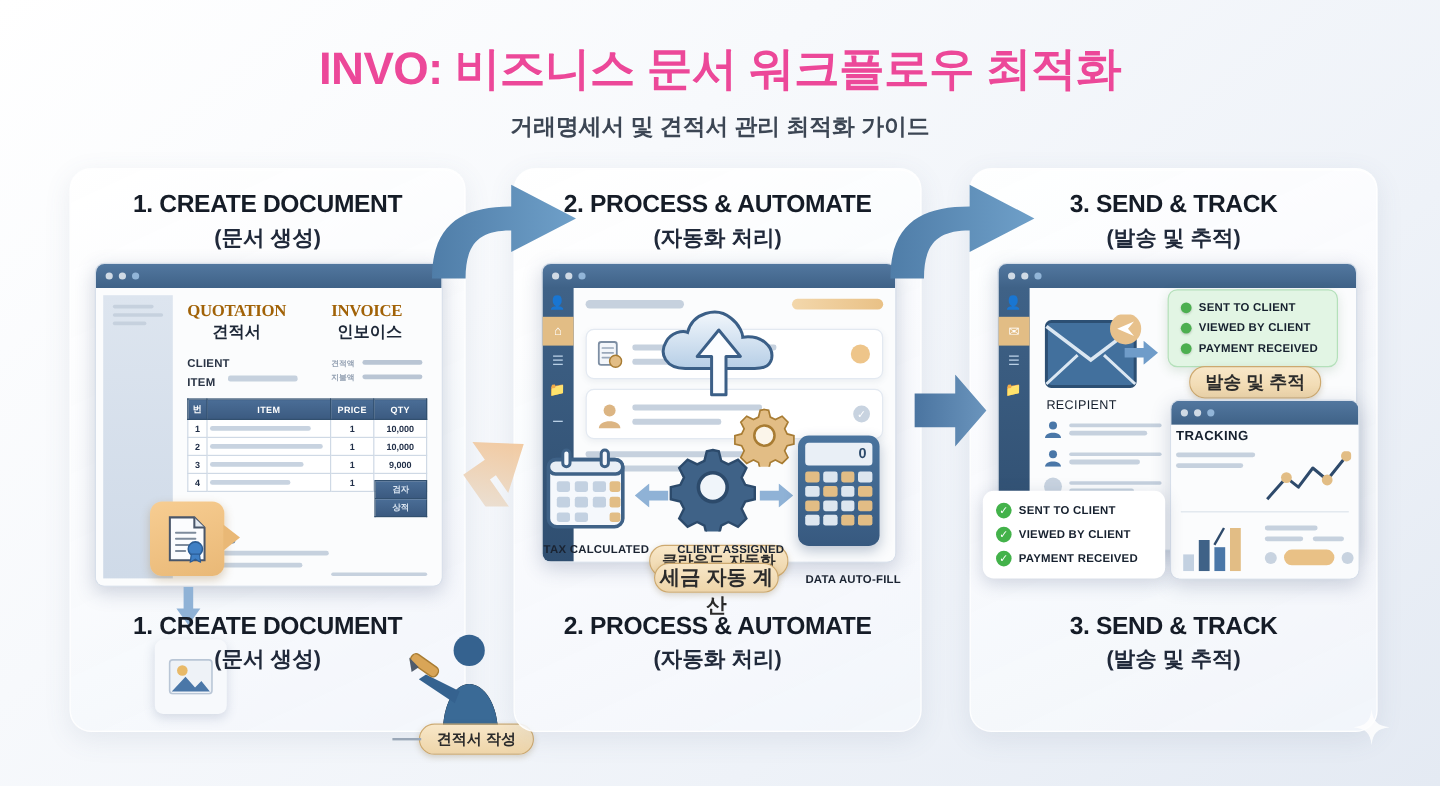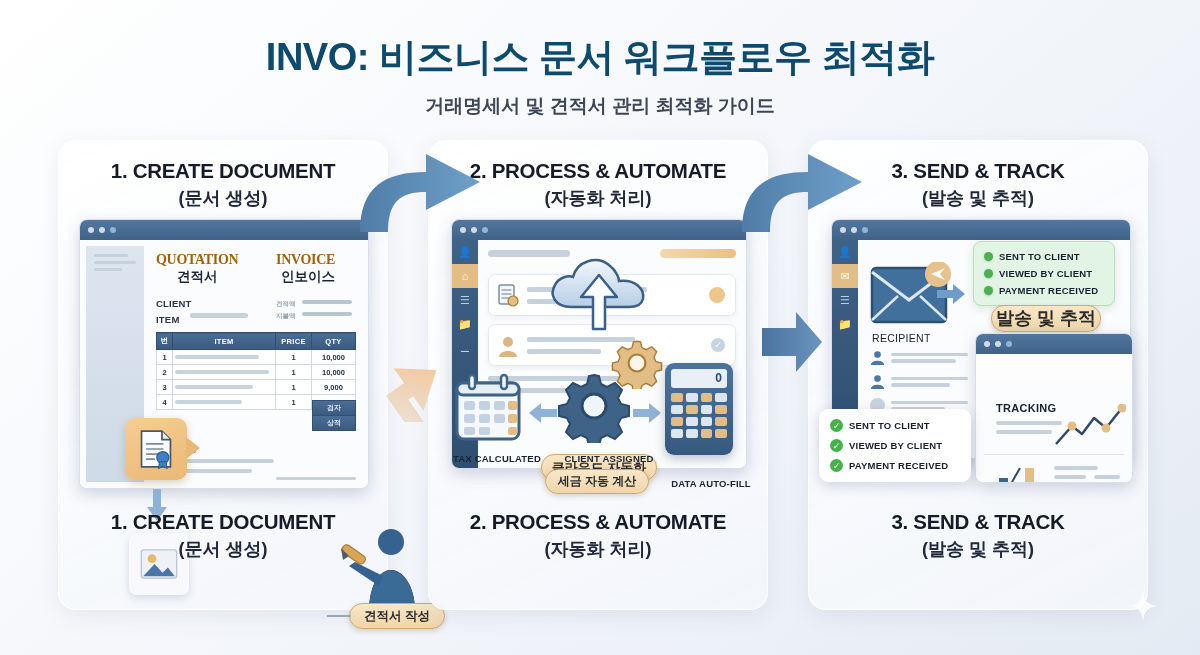--- a/index.html
+++ b/index.html
@@ -7,21 +7,21 @@
     width: 1200px; height: 655px; overflow: hidden;
     font-family: "Liberation Sans", "DejaVu Sans", sans-serif;
     background: linear-gradient(140deg, #ffffff 0%, #f7f9fc 35%, #eef2f8 70%, #e4eaf3 100%);
     position: relative;
   }
   .stage { position: absolute; inset: 0; }
 
   
   .title-wrap { position: absolute; top: 32px; left: 0; right: 0; text-align: center; }
   .main-title {
-    font-size: 38px; font-weight: bold; color: #0c4a6e; letter-spacing: -0.5px;
+    font-size: 38px; font-weight: bold; color: #ec4899; letter-spacing: -0.5px;
     text-shadow: 0 1px 1px rgba(255,255,255,.7);
   }
   .sub-title { font-size: 19px; font-weight: bold; color: #3c4654; margin-top: 10px; }
 
   
   .panel {
     position: absolute; top: 140px; height: 470px;
     background: linear-gradient(155deg, rgba(255,255,255,.92), rgba(243,246,251,.88));
     border: 1px solid rgba(255,255,255,.9);
     border-radius: 18px;
@@ -381,21 +381,21 @@
           <i style="display:block;height:9px;background:#dde6ef;border-radius:2px;"></i>
           <i style="display:block;height:9px;background:#e2bd85;border-radius:2px;"></i>
           <i style="display:block;height:9px;background:#e2bd85;border-radius:2px;"></i>
       </div>
     </div>
 
     <div class="cap" style="position:absolute;left:8px;top:312px;width:120px;">TAX CALCULATED</div>
     <div class="cap" style="position:absolute;left:118px;top:312px;width:124px;">CLIENT ASSIGNED</div>
     <div class="cap" style="position:absolute;left:226px;top:337px;width:112px;">DATA AUTO-FILL</div>
 
-    <div class="badge" style="position:absolute;left:116px;top:328px;width:104px;height:25px;line-height:23px;font-size:12px;">세금 자동 계산</div>
+    <div class="badge" style="position:absolute;left:116px;top:328px;width:104px;height:25px;line-height:23px;font-size:17px;">세금 자동 계산</div>
 
     <div class="panel-foot">
       <div class="en">2. PROCESS &amp; AUTOMATE</div>
       <div class="ko">(자동화 처리)</div>
     </div>
   </div>
 
   <div class="panel" id="panel3">
     <div class="panel-head">
       <div class="en">3. SEND &amp; TRACK</div>
@@ -473,29 +473,29 @@
       <div class="status-line" style="margin-bottom:6px;">
         <span class="gdot"></span>
         <span>VIEWED BY CLIENT</span>
       </div>
       <div class="status-line">
         <span class="gdot"></span>
         <span>PAYMENT RECEIVED</span>
       </div>
     </div>
 
-    <div class="badge" style="position:absolute;left:182px;top:164px;width:110px;height:27px;line-height:25px;font-size:18px;">발송 및 추적</div>
+    <div class="badge" style="position:absolute;left:182px;top:164px;width:110px;height:27px;line-height:25px;font-size:15px;">발송 및 추적</div>
 
     <div class="win" style="left:166px; top:192px; width:158px; height:150px;">
       <div class="win-bar">
         <span class="dot"></span>
         <span class="dot"></span>
         <span class="dot b"></span>
       </div>
-      <div class="win-body" style="padding:20px;margin-top:28px;">
+      <div class="win-body" style="padding:4px;">
         <div style="font-size:11px;font-weight:bold;color:#16202e;letter-spacing:.3px;">TRACKING</div>
         <div class="sk" style="margin-top:7px;height:4px;width:66px;"></div>
         <div class="sk" style="margin-top:5px;height:4px;width:56px;"></div>
 
         <svg style="position:absolute;right:6px;top:22px;width:72px;height:44px;" viewBox="0 0 72 44">
           <path d="M2 40 L18 22 L28 30 L40 14 L52 24 L68 4" fill="none" stroke="#2e4a6b" stroke-width="2.5" stroke-linejoin="round"></path>
           <circle cx="18" cy="22" r="4.5" fill="#e2bd85"></circle>
             <circle cx="52" cy="24" r="4.5" fill="#e2bd85"></circle>
             <circle cx="68" cy="4" r="4.5" fill="#e2bd85"></circle>
         </svg>

